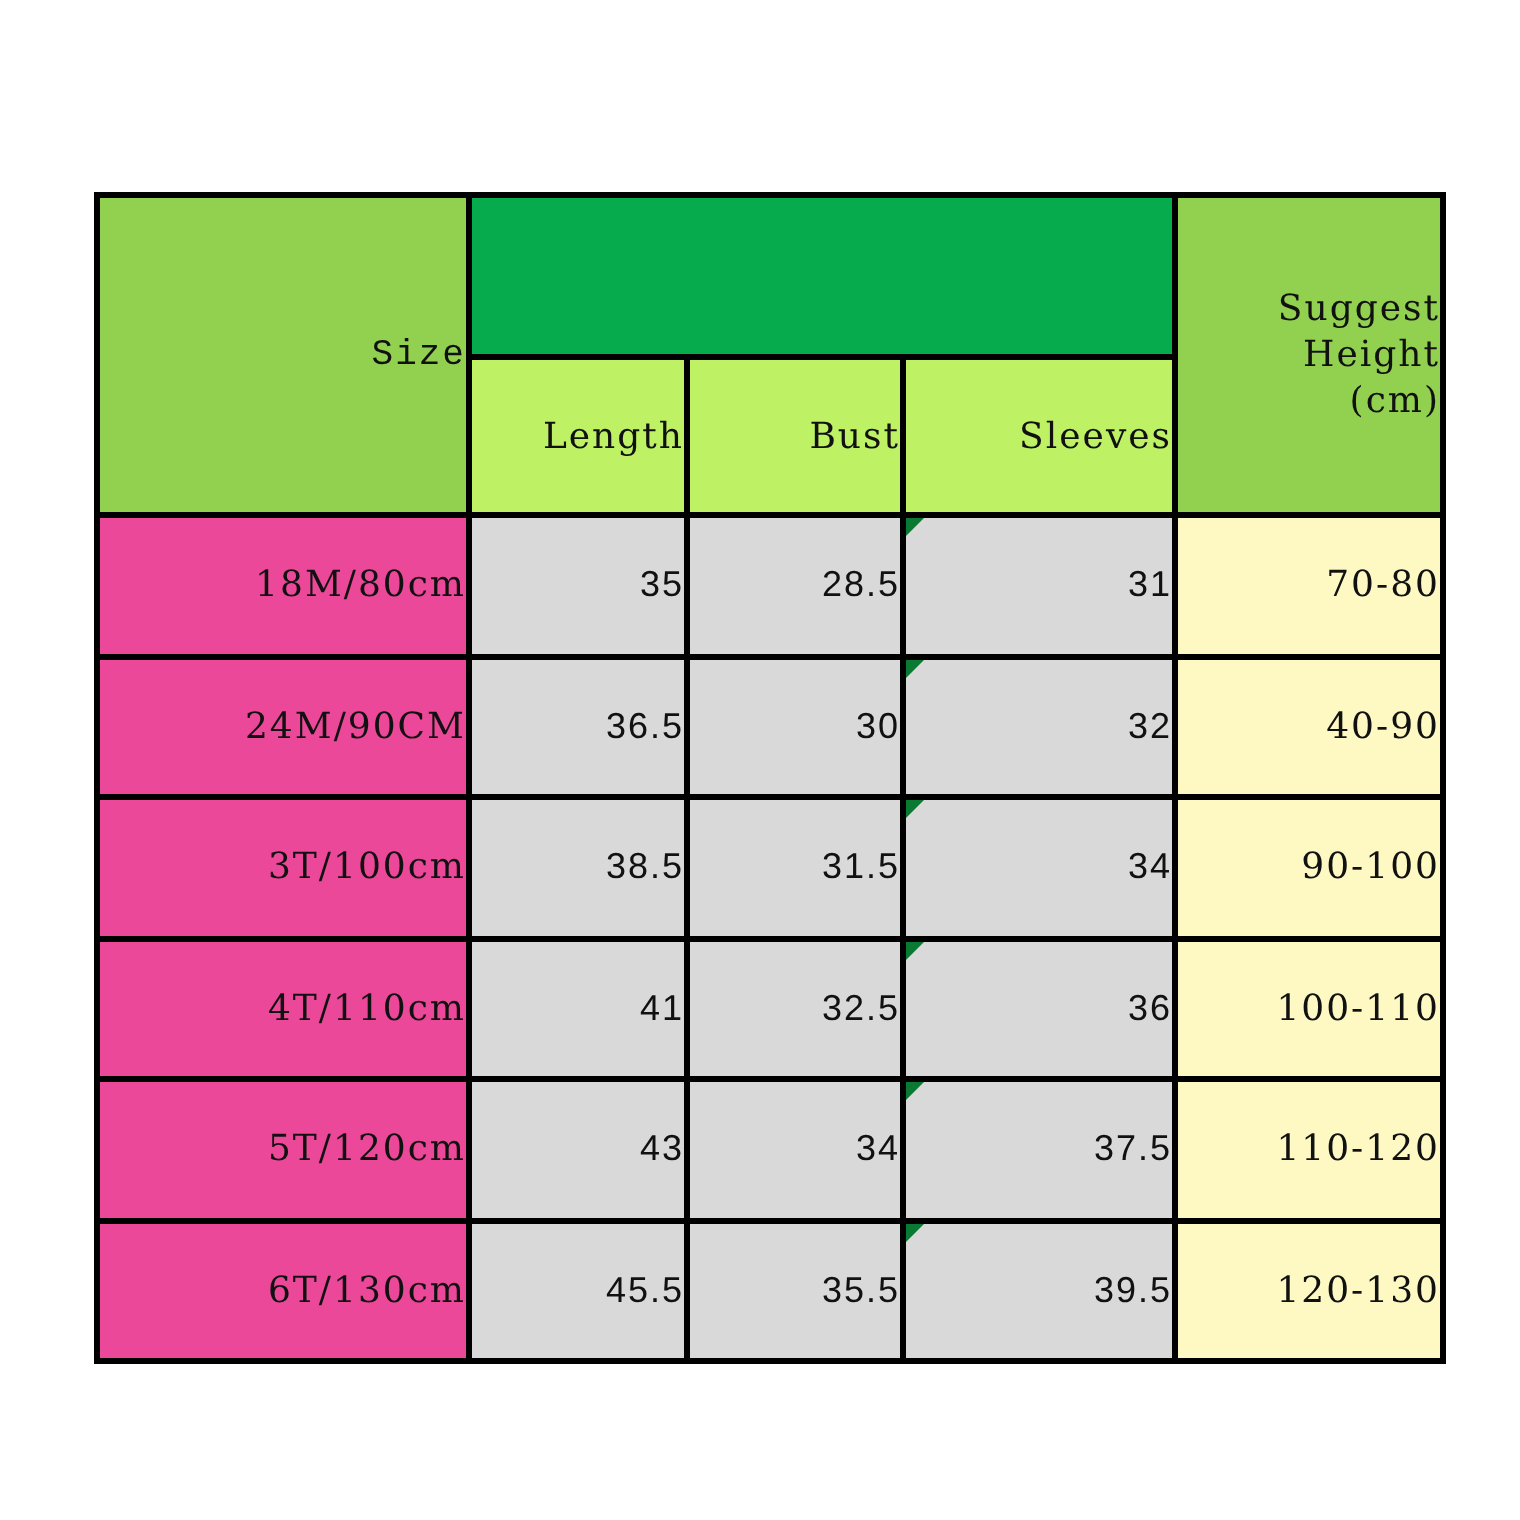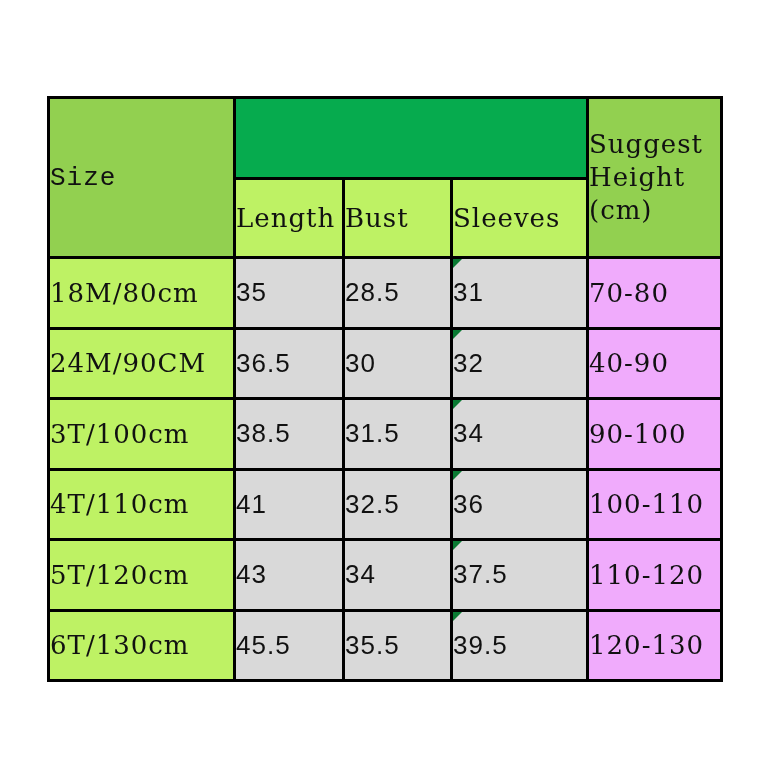--- a/index.html
+++ b/index.html
@@ -25,24 +25,24 @@
   table.size-table {
     border-collapse: collapse;
     table-layout: fixed;
     width: 673px;
     height: 586px;
     border: 3px solid #000000;
   }
 
   table.size-table td {
     border: 3px solid #000000;
-    text-align: left;
+    text-align: right;
     vertical-align: middle;
     padding: 0;
-    font-size: 26px;
+    font-size: 18px;
     color: #111111;
     letter-spacing: 1px;
     position: relative;
   }
 
   
   col.c-size   { width: 186px; }
   col.c-length { width: 109px; }
   col.c-bust   { width: 108px; }
   col.c-sleeve { width: 136px; }
@@ -68,29 +68,29 @@
   .hd-height {
     background: #92d050;
     font-size: 26px;
     line-height: 1.28;
     letter-spacing: 2px;
   }
   .hd-height .hline { display: block; }
 
   
   .cell-size {
-    background: #bef264;
+    background: #ec4899;
     font-size: 27px;
   }
   .cell-num {
     background: #d9d9d9;
     font-size: 27px;
   }
   .cell-height {
-    background: #f0abfc;
+    background: #fef9c3;
     font-size: 27px;
   }
 
   
   .corner-mark::before {
     content: "";
     position: absolute;
     top: 0;
     left: 0;
     width: 0;

